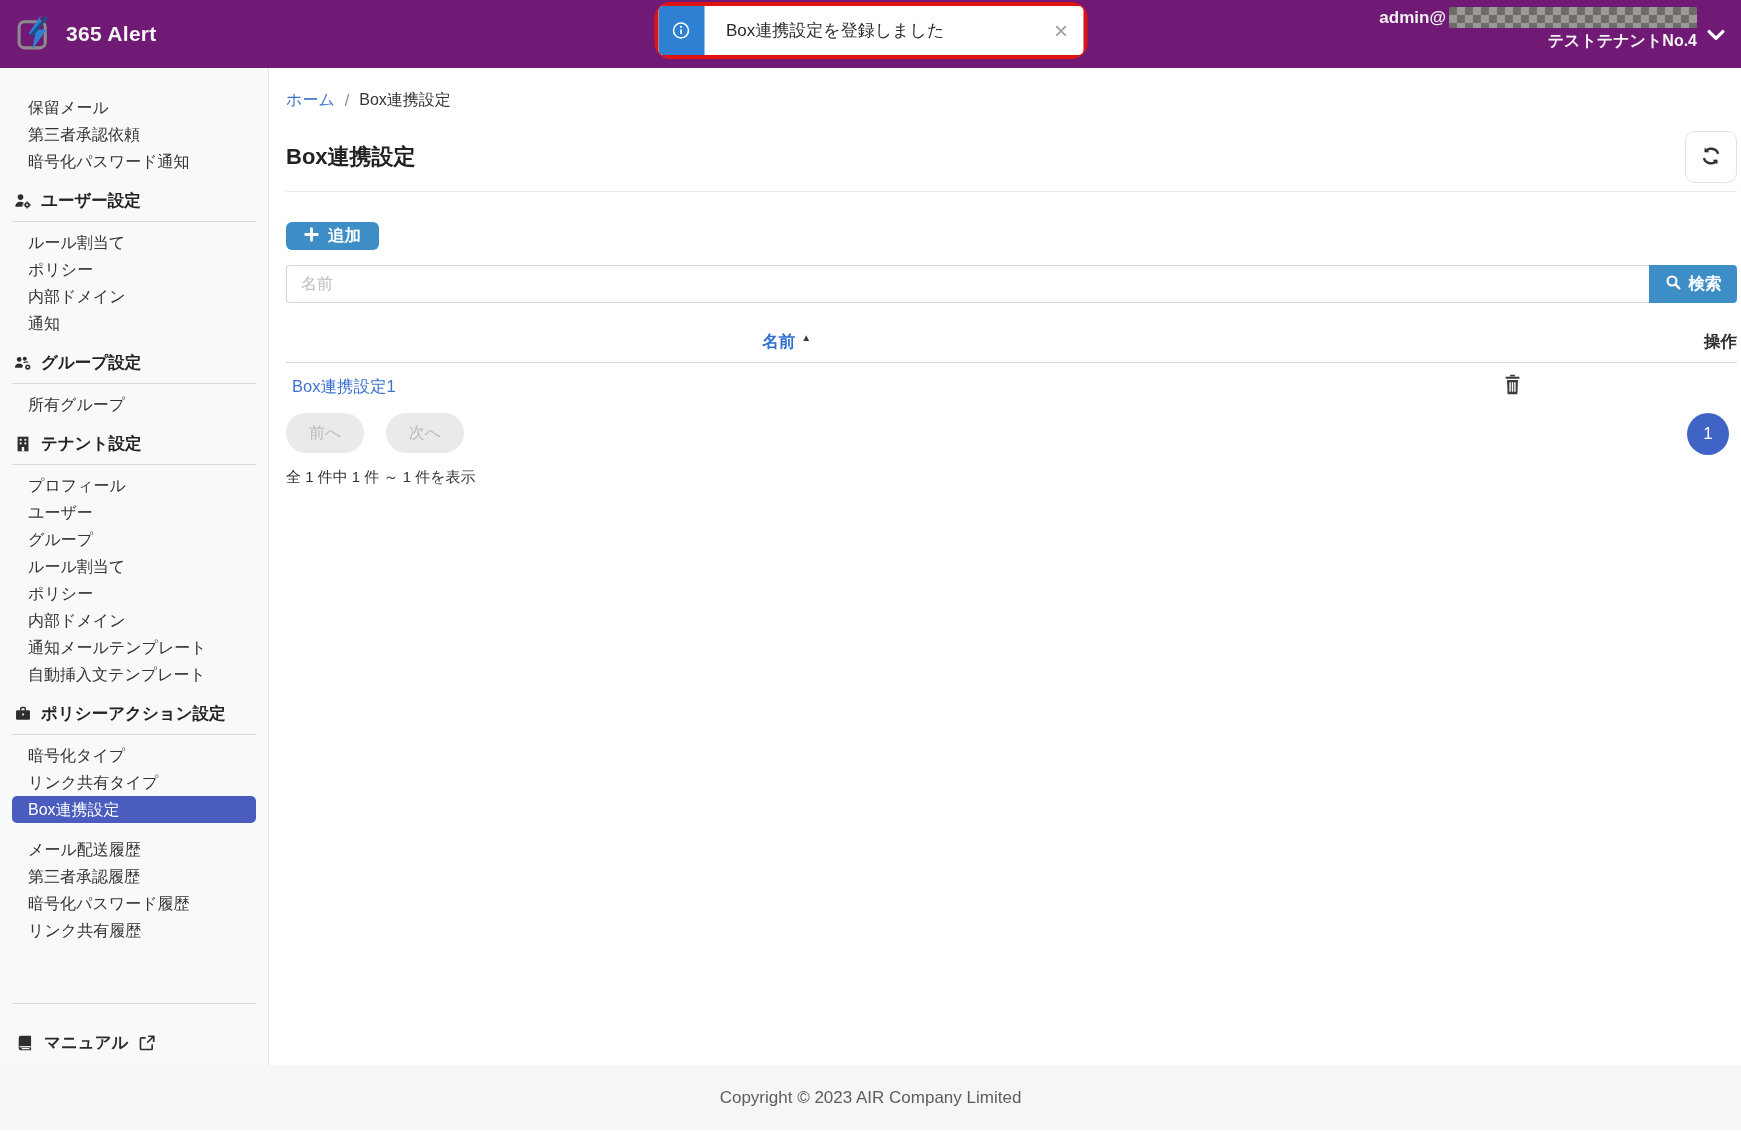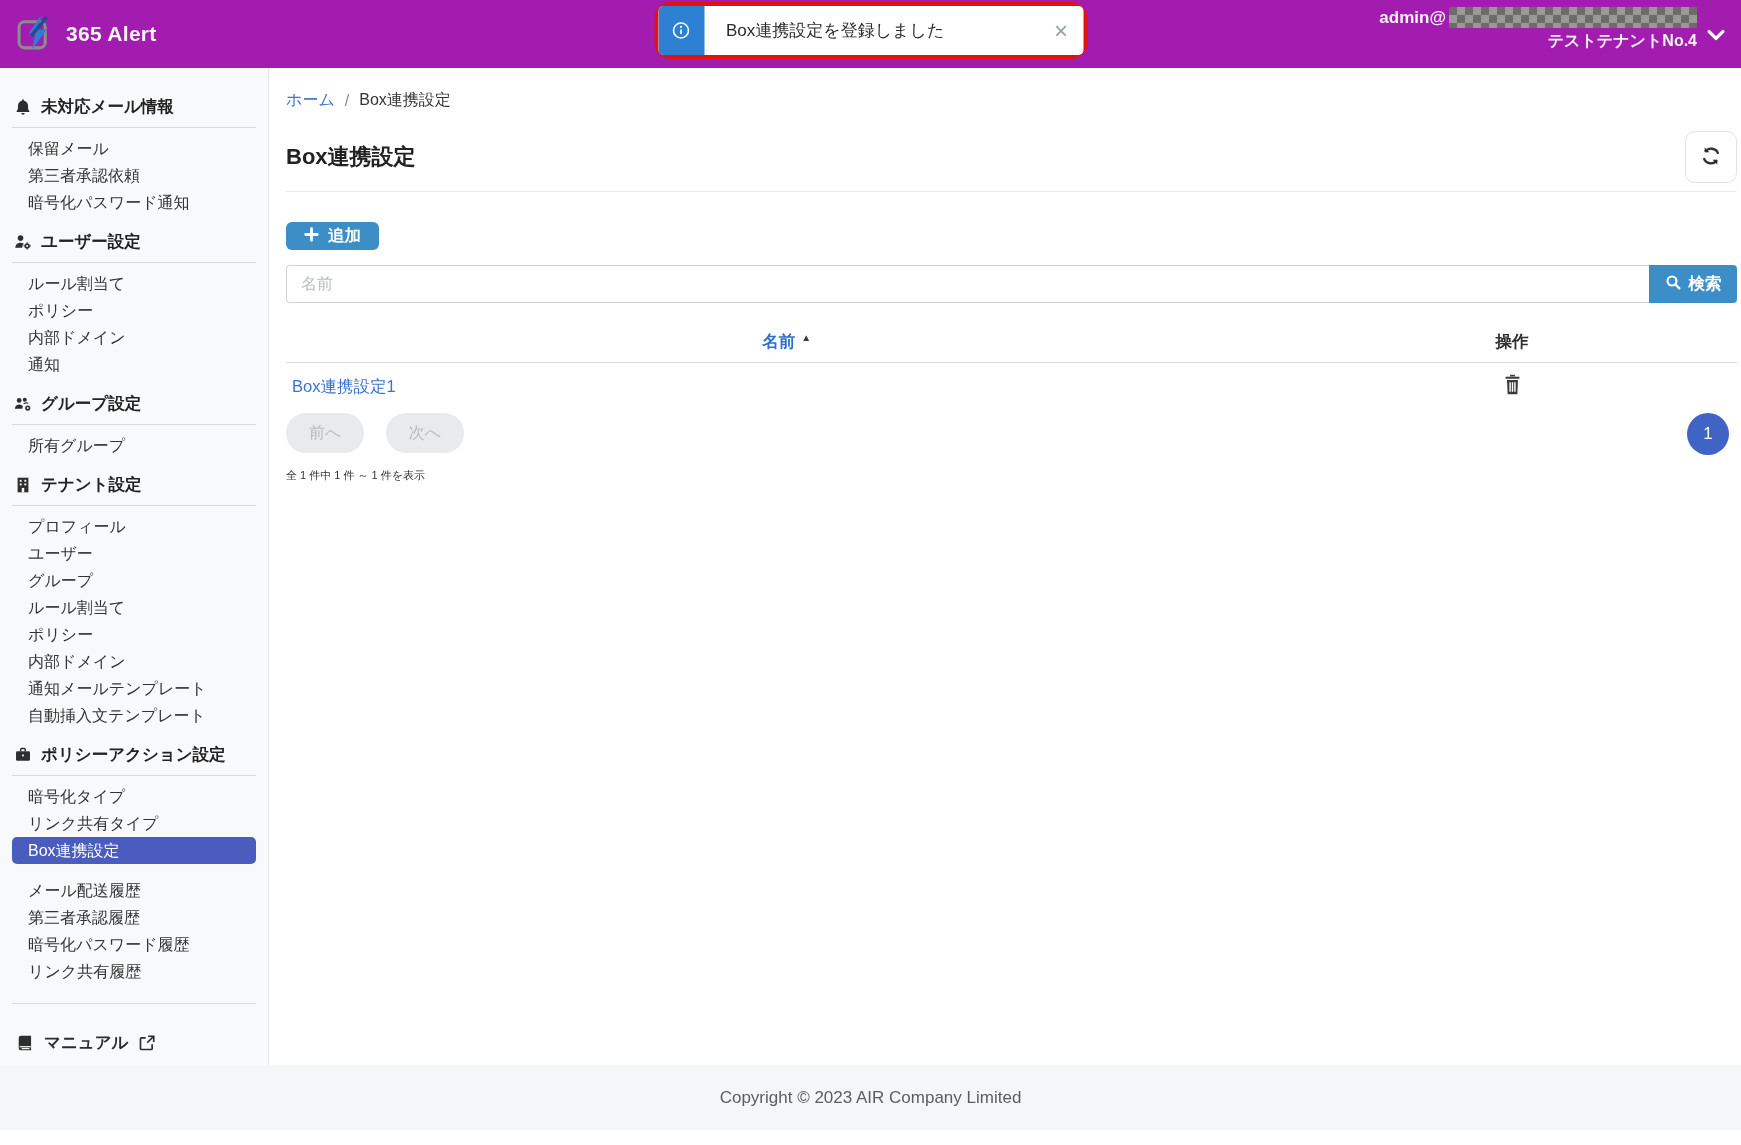--- a/index.html
+++ b/index.html
@@ -8,21 +8,21 @@
     position: relative;
     font-family: "Liberation Sans", sans-serif;
     background: #ffffff;
     color: #333;
     overflow: hidden;
   }
 
   
   .header {
     position: absolute; top:0; left:0; right:0; height:68px;
-    background:#a21caf; color:#fff;
+    background:#701a75; color:#fff;
     display:flex; align-items:center;
     z-index:5;
   }
   .logo { display:flex; align-items:center; gap:10px; margin-left:16px; cursor:pointer; }
   .logo-icon { width:40px; height:40px; position:relative; }
   .app-title { font-size:21px; font-weight:600; color:#f5f5f5; letter-spacing:.3px; }
 
   .account { position:absolute; right:14px; top:7px; display:flex; align-items:center; gap:8px; cursor:pointer; }
   .account-text { text-align:right; }
   .acct-line1 { display:flex; align-items:center; justify-content:flex-end; gap:3px; font-size:17px; font-weight:700; color:#f2f2f2; }
@@ -112,21 +112,21 @@
   .search-input::placeholder { color:#b7bcc0; }
   .search-btn {
     width:88px; height:38px; background:#3d8ec6; color:#fff; border:none;
     border-radius:0 4px 4px 0; font-size:16.5px; font-weight:700; font-family:inherit;
     display:flex; align-items:center; justify-content:center; gap:7px; cursor:pointer;
   }
   .search-btn svg { width:17px; height:17px; }
 
   table.data { width:100%; margin-top:19px; border-collapse:collapse; }
   th.col-name { width:69%; text-align:center; padding:9px 0 9px 0; font-size:16.5px; }
-  th.col-ops  { width:31%; text-align:center; padding:9px 0; font-size:16.5px; color:#2e2e2e; }
+  th.col-ops  { width:31%; text-align:right; padding:9px 0; font-size:16.5px; color:#2e2e2e; }
   thead tr { border-bottom:1px solid #d9d9d9; }
   .name-sort { color:#2f6fd0; font-weight:bold; cursor:pointer; }
   .sort-caret { font-size:10px; color:#3b3b3b; vertical-align:super; margin-left:6px; }
   td.cell-name { padding:13px 0 11px 6px; }
   .row-link { color:#3b72cf; font-size:16.5px; text-decoration:none; cursor:pointer; }
   td.cell-ops { text-align:center; }
   .trash-btn { background:none; border:none; cursor:pointer; padding:2px; }
   .trash-btn svg { width:21px; height:23px; color:#3a3a3a; }
 
   .paging-row { position:relative; margin-top:4px; height:42px; }
@@ -134,21 +134,21 @@
     height:40px; padding:0 23px; margin-right:17px;
     background:#e9eaeb; color:#b9bcbe; border:none; border-radius:20px;
     font-size:16px; font-family:inherit; cursor:default;
   }
   .page-circle {
     position:absolute; right:8px; top:0;
     width:42px; height:42px; border-radius:50%;
     background:#4063c6; color:#fff; font-size:17px;
     display:flex; align-items:center; justify-content:center; cursor:pointer;
   }
-  .paging-summary { margin-top:13px; font-size:11px; color:#333; }
+  .paging-summary { margin-top:13px; font-size:15px; color:#333; }
 
   
   .footer {
     position:absolute; left:0; right:0; bottom:15px; height:65px;
     background:#f5f6f7;
     display:flex; align-items:center; justify-content:center;
     font-size:17px; color:#5d5d5d;
   }
 </style>
 </head>
@@ -192,28 +192,20 @@
       </svg>
     </div>
     <div class="toast-msg">Box連携設定を登録しました</div>
     <button class="toast-close">×</button>
   </div>
 </div>
 
 <nav class="sidebar">
 
   <div class="nav-section">
-    <div class="nav-header">
-      <span class="ico">
-        <svg viewBox="0 0 16 16">
-            <path d="M8 1.2c.45 0 .8.35.8.8v.55c2.1.4 3.7 2.2 3.7 4.35v2.9l1.2 1.95v.75H2.3v-.75l1.2-1.95V6.9c0-2.15 1.6-3.95 3.7-4.35V2c0-.45.35-.8.8-.8zM6.5 13.3h3a1.5 1.5 0 0 1-3 0z" fill="currentColor"></path>
-          </svg>
-      </span>
-      <span>未対応メール情報</span>
-    </div>
     <div class="nav-item">保留メール</div>
     <div class="nav-item">第三者承認依頼</div>
     <div class="nav-item">暗号化パスワード通知</div>
   </div>
 
   <div class="nav-section">
     <div class="nav-header">
       <span class="ico">
         <svg viewBox="0 0 16 16">
             <circle cx="5.8" cy="4.5" r="2.5" fill="currentColor"></circle>

